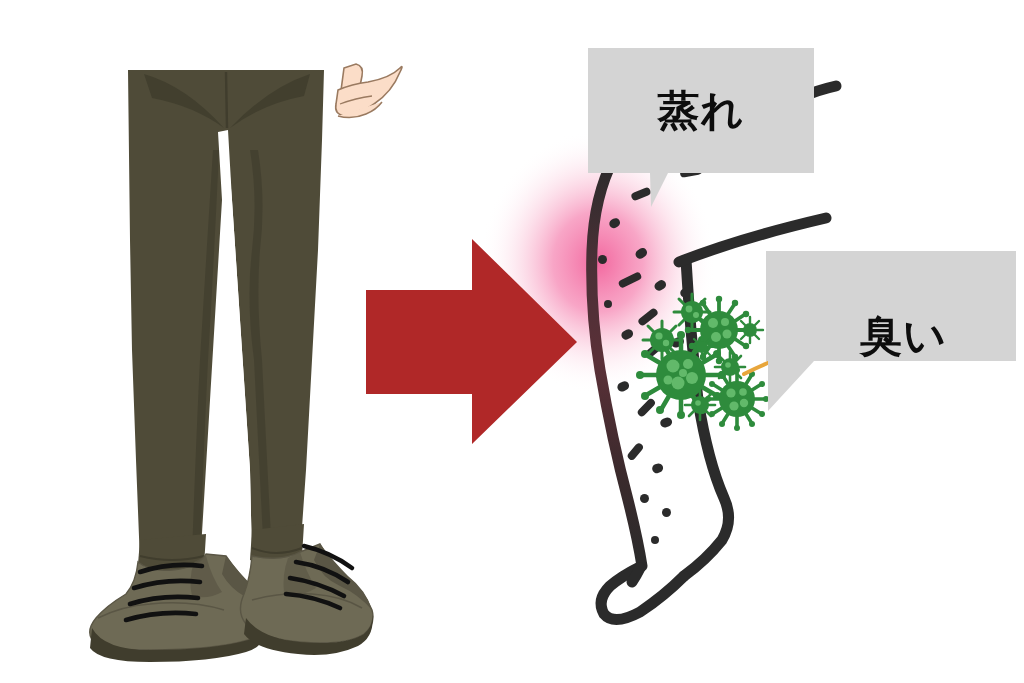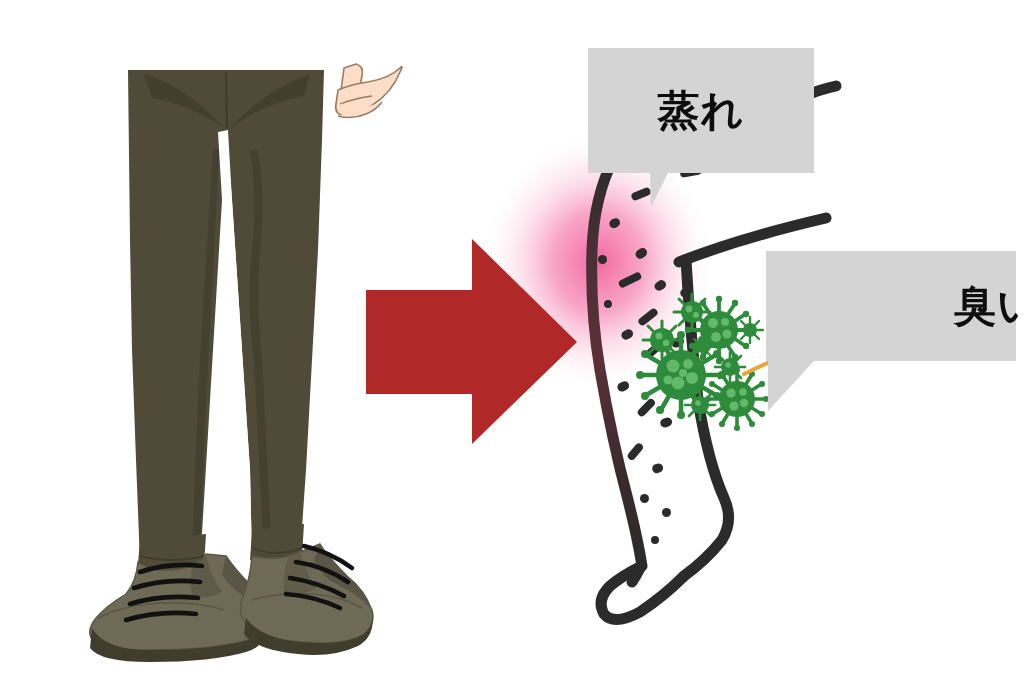--- a/index.html
+++ b/index.html
@@ -20,21 +20,21 @@
   #artboard {
     position: absolute;
     left: 0;
     top: 0;
     width: 1024px;
     height: 683px;
   }
   .bubble-text {
     position: absolute;
     display: flex;
-    flex-direction: column;
+    flex-direction: row;
     align-items: center;
     justify-content: center;
     text-align: center;
     color: #0d0d0d;
     font-family: "DejaVu Sans", "Liberation Sans", sans-serif;
     font-weight: 700;
     line-height: 1.18;
     pointer-events: none;
     white-space: nowrap;
   }

